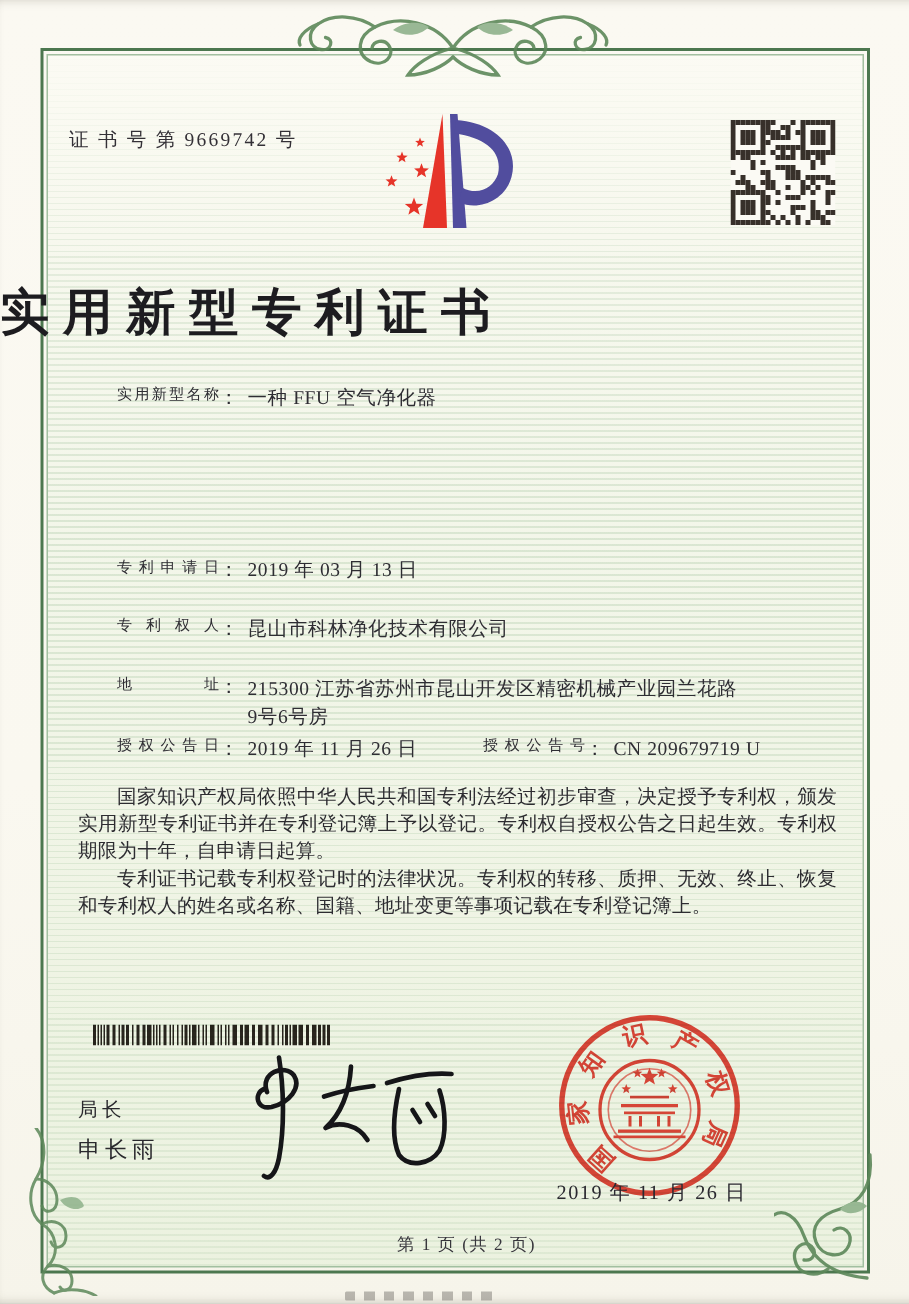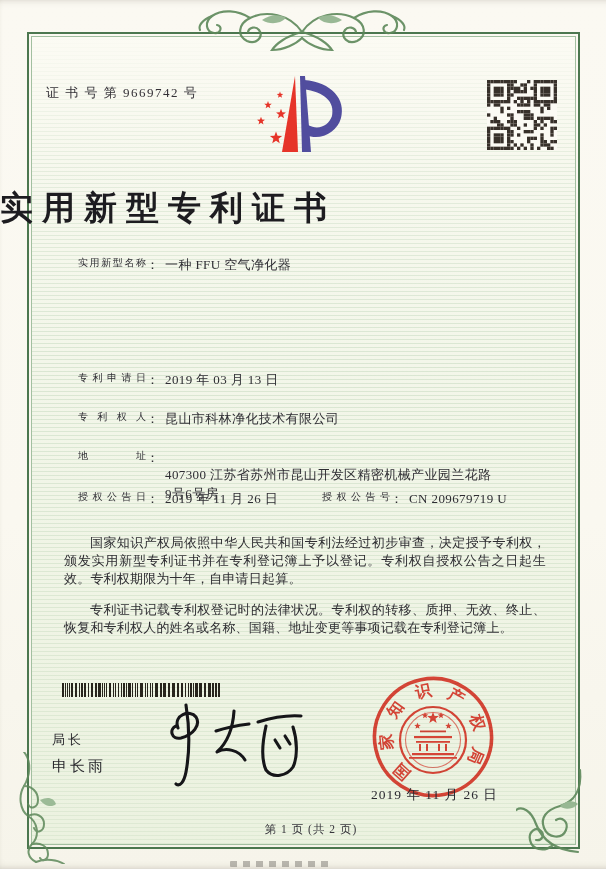--- a/index.html
+++ b/index.html
@@ -20,26 +20,26 @@
       #f4f6ea;
   }
   .orn{position:absolute;pointer-events:none;}
   .cert-no{position:absolute;left:46px;top:84px;font-size:13px;letter-spacing:1.5px;color:#333036;}
   .logo{position:absolute;left:248px;top:74px;}
   .qr{position:absolute;left:487px;top:80px;}
   .title{position:absolute;left:0;top:186px;width:100%;text-align:left;font-size:33px;font-weight:bold;letter-spacing:9px;color:#1d1c20;}
   .frow{position:absolute;left:58px;font-size:13px;white-space:nowrap;color:#2e2d33;}
   .flabel{display:inline-block;width:68px;font-size:10px;text-align:justify;text-align-last:justify;vertical-align:top;color:#2e2d33;margin-left:20px;}
   .colon{display:inline-block;margin:0 6px 0 0;}
-  .fvalue{letter-spacing:.4px;margin-top:16px;}
+  .fvalue{letter-spacing:.4px;}
   .frow.wrap{white-space:normal;}
   .frow.wrap .fvalue{display:inline-block;width:330px;line-height:19px;vertical-align:top;}
   .pair2{position:absolute;left:244px;top:0;white-space:nowrap;}
   .paras{position:absolute;left:52px;top:522px;width:506px;font-size:13px;line-height:18.2px;text-align:justify;color:#2d2c31;letter-spacing:.2px;}
-  .paras p{margin:12px;text-indent:26px;}
+  .paras p{margin:0;text-indent:26px;}
   .barcode{position:absolute;left:62px;top:683px;mix-blend-mode:multiply;}
   .role{position:absolute;left:52px;top:731px;font-size:13px;letter-spacing:3px;color:#2a292e;}
   .signer{position:absolute;left:52px;top:757px;font-size:15px;letter-spacing:3px;color:#2a292e;}
   .signature{position:absolute;left:150px;top:698px;mix-blend-mode:multiply;}
   .seal{position:absolute;left:364px;top:666px;opacity:.92;mix-blend-mode:multiply;}
   .seal-date{position:absolute;left:371px;top:786px;font-size:13.5px;letter-spacing:1px;color:#2a2930;}
   .footer{position:absolute;left:0;top:822px;width:100%;text-align:center;font-size:11.5px;letter-spacing:1px;color:#37363c;transform:translateX(-16px);}
   .fragment{
     position:absolute;left:230px;top:861px;width:104px;height:6px;opacity:.45;
     background:repeating-linear-gradient(90deg,#6d6a64 0 7px,transparent 7px 13px);
@@ -329,21 +329,21 @@
   <div class="frow" style="top:256px">
     <span class="flabel">实用新型名称</span><span class="colon">：</span><span class="fvalue">一种 FFU 空气净化器</span>
   </div>
   <div class="frow" style="top:371px">
     <span class="flabel">专利申请日</span><span class="colon">：</span><span class="fvalue">2019 年 03 月 13 日</span>
   </div>
   <div class="frow" style="top:410px">
     <span class="flabel">专利权人</span><span class="colon">：</span><span class="fvalue">昆山市科林净化技术有限公司</span>
   </div>
   <div class="frow wrap" style="top:449px">
-    <span class="flabel">地址</span><span class="colon">：</span><span class="fvalue">407300 江苏省苏州市昆山开发区精密机械产业园兰花路9号6号房</span>
+    <span class="flabel">地址</span><span class="colon">：</span><span class="fvalue">215300 江苏省苏州市昆山开发区精密机械产业园兰花路9号6号房</span>
   </div>
   <div class="frow" style="top:490px">
     <span class="flabel">授权公告日</span><span class="colon">：</span><span class="fvalue">2019 年 11 月 26 日</span>
     <span class="pair2">
       <span class="flabel">授权公告号</span><span class="colon">：</span><span class="fvalue">CN 209679719 U</span>
     </span>
   </div>
 
   <div class="paras">
     <p>国家知识产权局依照中华人民共和国专利法经过初步审查，决定授予专利权，颁发实用新型专利证书并在专利登记簿上予以登记。专利权自授权公告之日起生效。专利权期限为十年，自申请日起算。</p>

